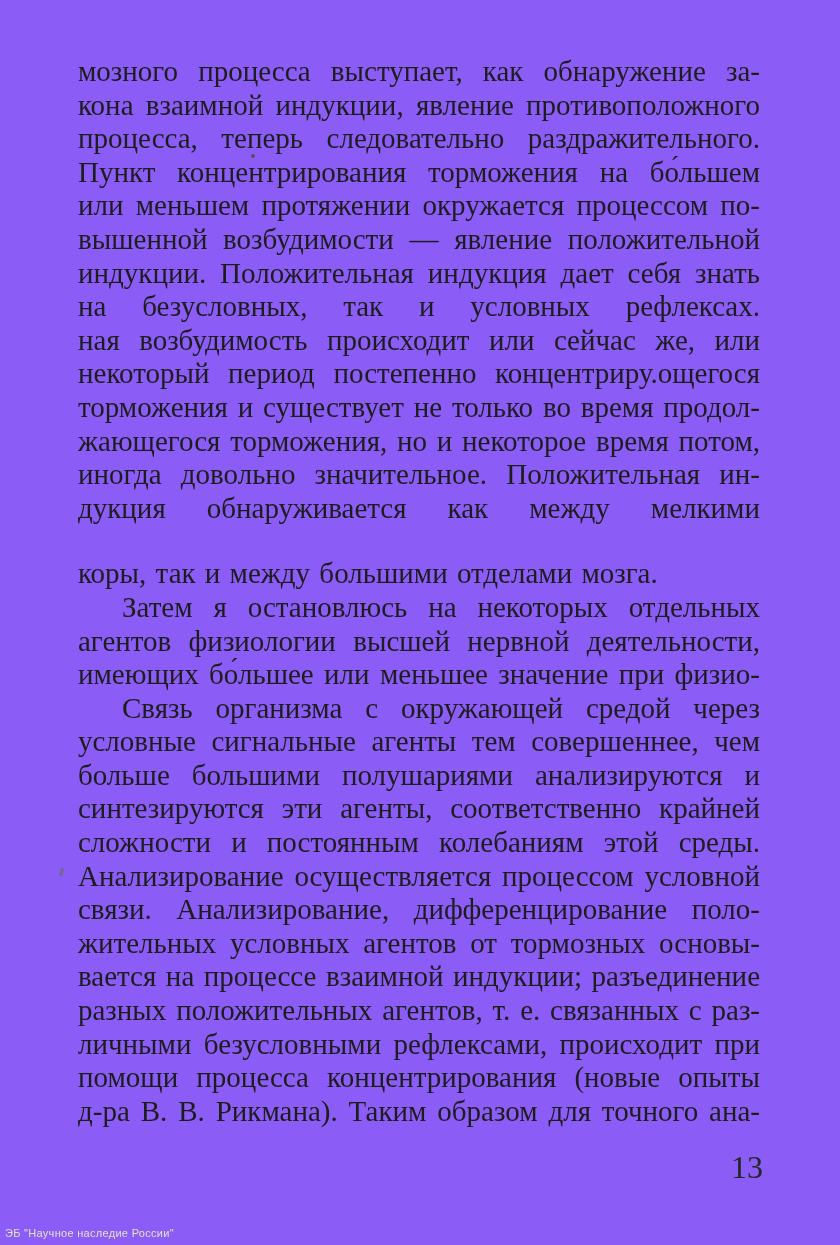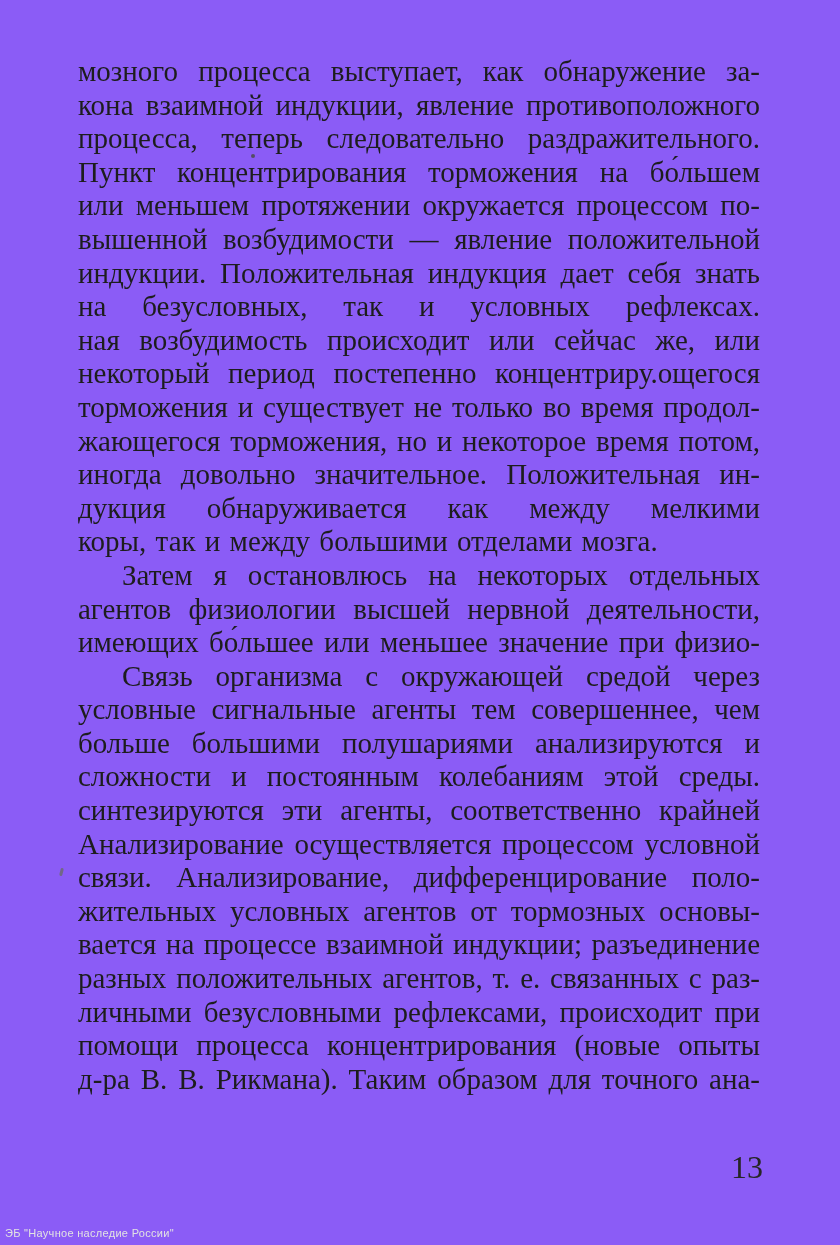--- a/index.html
+++ b/index.html
@@ -31,20 +31,21 @@
   }
   .line {
     height: 33.6px;
     overflow: hidden;
     text-align: justify;
     text-align-last: justify;
     white-space: normal;
   }
   .line.end {
     text-align-last: left;
+    margin-top: 32px;
   }
   .line.indent {
     text-indent: 44px;
   }
   .page-number {
     position: absolute;
     left: 731px;
     top: 1149px;
     font-family: "Liberation Serif", serif;
     font-size: 32px;
@@ -101,22 +102,22 @@
     <div class="line">жающегося торможения, но и некоторое время потом,</div>
     <div class="line">иногда довольно значительное. Положительная ин-</div>
     <div class="line">дукция обнаруживается как между мелкими пунктами</div>
     <div class="line end">коры, так и между большими отделами мозга.</div>
     <div class="line indent">Затем я остановлюсь на некоторых отдельных</div>
     <div class="line">агентов физиологии высшей нервной деятельности,</div>
     <div class="line">имеющих бо́льшее или меньшее значение при физио-</div>
     <div class="line indent">Связь организма с окружающей средой через</div>
     <div class="line">условные сигнальные агенты тем совершеннее, чем</div>
     <div class="line">больше большими полушариями анализируются и</div>
+    <div class="line">синтезируются эти агенты, соответственно крайней</div>
     <div class="line">сложности и постоянным колебаниям этой среды.</div>
-    <div class="line">синтезируются эти агенты, соответственно крайней</div>
     <div class="line">Анализирование осуществляется процессом условной</div>
     <div class="line">связи. Анализирование, дифференцирование поло-</div>
     <div class="line">жительных условных агентов от тормозных основы-</div>
     <div class="line">вается на процессе взаимной индукции; разъединение</div>
     <div class="line">разных положительных агентов, т. е. связанных с раз-</div>
     <div class="line">личными безусловными рефлексами, происходит при</div>
     <div class="line">помощи процесса концентрирования (новые опыты</div>
     <div class="line">д-ра В. В. Рикмана). Таким образом для точного ана-</div>
   </div>
 

